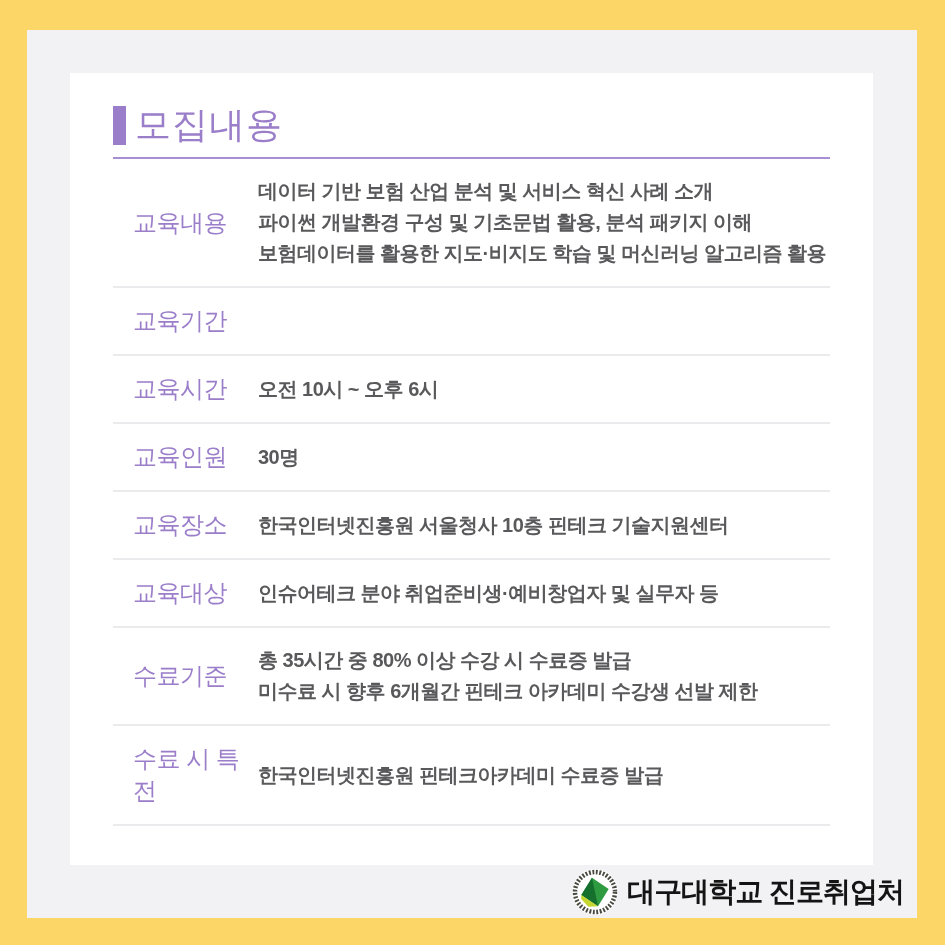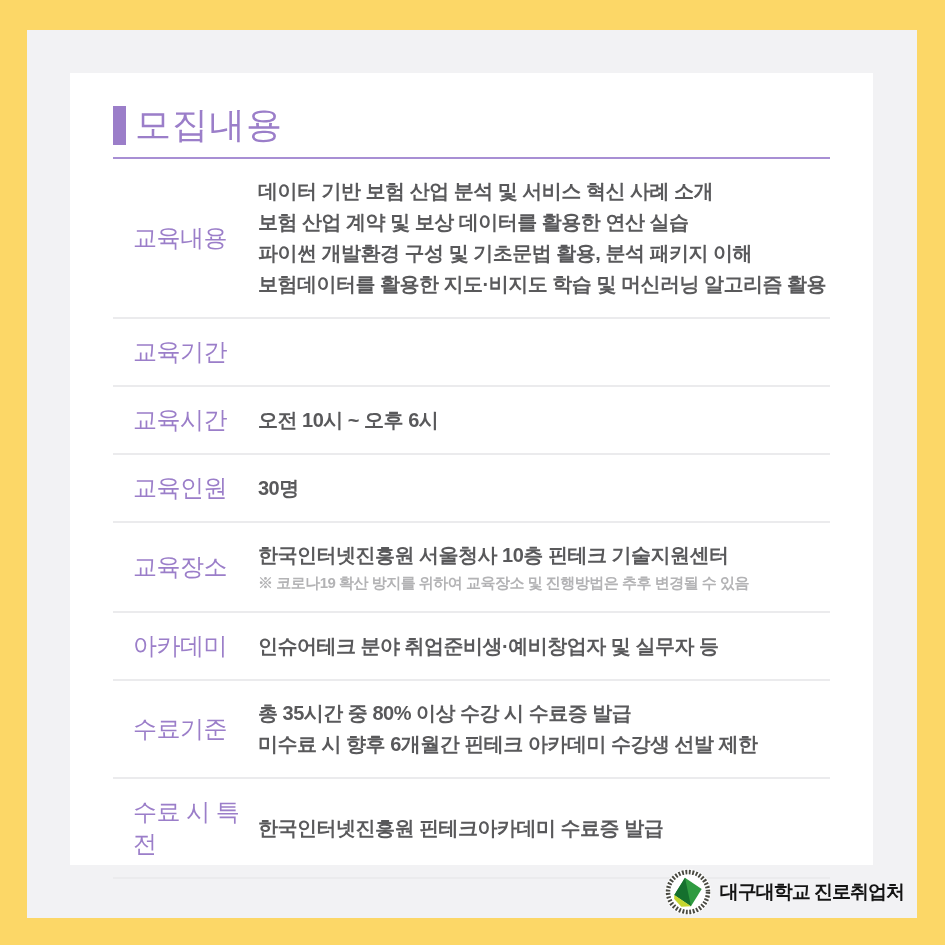--- a/index.html
+++ b/index.html
@@ -97,21 +97,21 @@
     display: flex;
     align-items: center;
     gap: 8px;
   }
   .emblem {
     width: 48px;
     height: 48px;
     display: inline-block;
   }
   .footer-text {
-    font-size: 19px;
+    font-size: 28px;
     font-weight: bold;
     color: var(--footer-text, #141414);
     letter-spacing: -1px;
     white-space: nowrap;
   }
 </style>
 </head>
 <body style="--frame-yellow: #fcd767; --page-gray: #f2f2f4; --card-white: #ffffff; --accent-purple: #9b7ec9; --underline-purple: #a88fd4; --divider-gray: #ebebed; --body-text: #59595b; --note-text: #b3b3b5; --footer-text: #141414; --emblem-green-dark: #15702e; --emblem-green: #2f9b40; --emblem-yellow-green: #c5d62f; --emblem-ring: #4a4a42;">
 
 <div class="page-bg">
@@ -122,21 +122,20 @@
       <span class="title-bar"></span>
       <h1 class="title-text">모집내용</h1>
     </div>
     <div class="title-underline"></div>
 
     <div class="info-table">
   <div class="row">
     <div class="row-label">교육내용</div>
     <div class="row-content">
             <div class="row-line">데이터 기반 보험 산업 분석 및 서비스 혁신 사례 소개</div>
-            <div class="row-line">보험 산업 계약 및 보상 데이터를 활용한 연산 실습</div>
             <div class="row-line">파이썬 개발환경 구성 및 기초문법 활용, 분석 패키지 이해</div>
             <div class="row-line">보험데이터를 활용한 지도·비지도 학습 및 머신러닝 알고리즘 활용</div>
           </div>
   </div>
 
   <div class="row">
     <div class="row-label">교육기간</div>
   </div>
 
   <div class="row">
@@ -150,26 +149,25 @@
     <div class="row-label">교육인원</div>
     <div class="row-content">
             <div class="row-line">30명</div>
           </div>
   </div>
 
   <div class="row">
     <div class="row-label">교육장소</div>
     <div class="row-content">
             <div class="row-line">한국인터넷진흥원 서울청사 10층 핀테크 기술지원센터</div>
-            <div class="row-note">※ 코로나19 확산 방지를 위하여 교육장소 및 진행방법은 추후 변경될 수 있음</div>
-          </div>
-  </div>
-
-  <div class="row">
-    <div class="row-label">아카데미</div>
+          </div>
+  </div>
+
+  <div class="row">
+    <div class="row-label">교육대상</div>
     <div class="row-content">
             <div class="row-line">인슈어테크 분야 취업준비생·예비창업자 및 실무자 등</div>
           </div>
   </div>
 
   <div class="row">
     <div class="row-label">수료기준</div>
     <div class="row-content">
             <div class="row-line">총 35시간 중 80% 이상 수강 시 수료증 발급</div>
             <div class="row-line">미수료 시 향후 6개월간 핀테크 아카데미 수강생 선발 제한</div>

